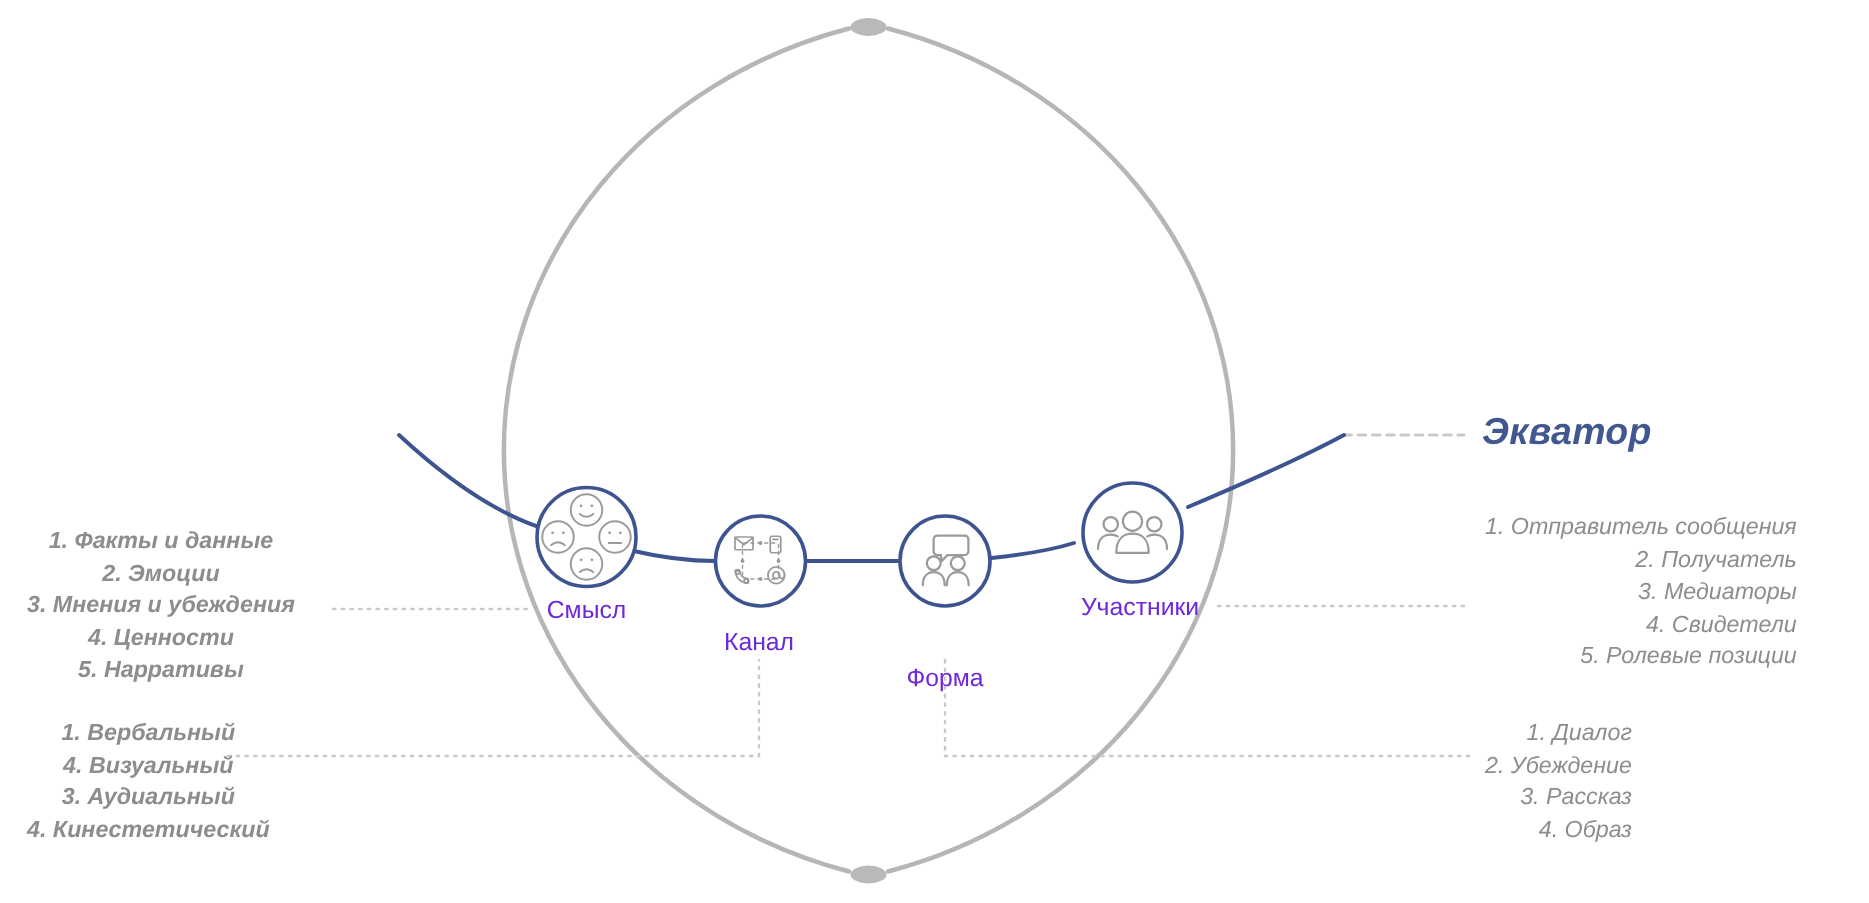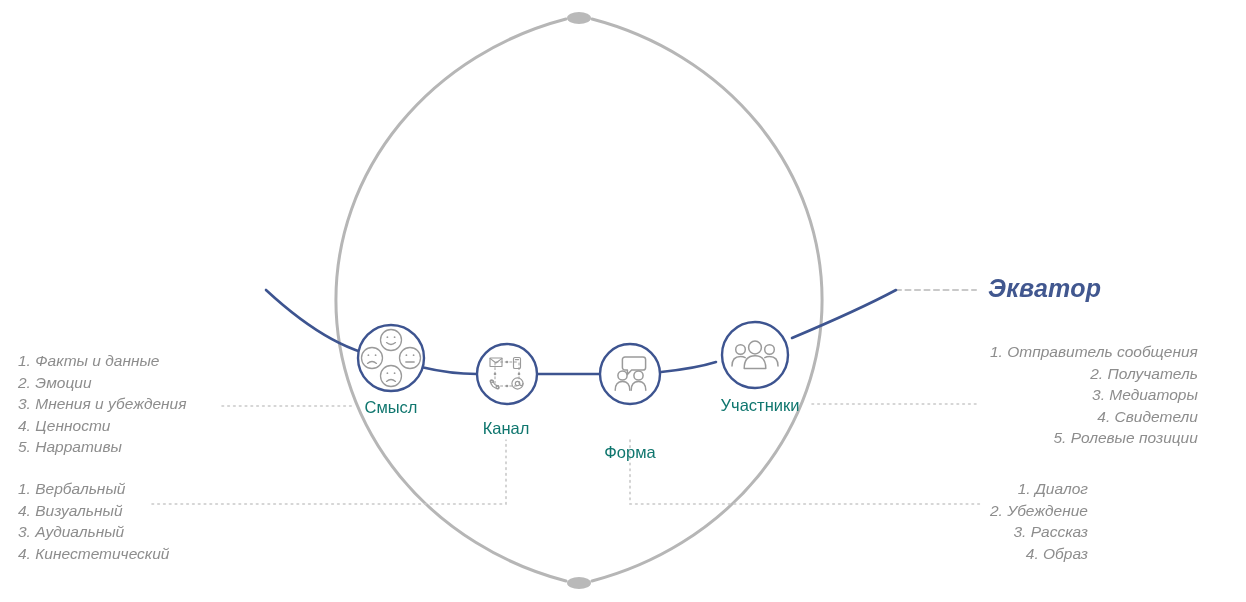--- a/index.html
+++ b/index.html
@@ -23,33 +23,33 @@
   .list-block {
     position: absolute;
     font-family: "Liberation Sans", sans-serif;
     font-style: italic;
     font-size: 15.5px;
     line-height: 21.5px;
     color: #8d8d8d;
     white-space: nowrap;
   }
   .list-block div { white-space: nowrap; }
-  .list-left  { left: 18px; text-align: left; }
+  .list-left  { left: 18px; text-align: center; font-weight: bold; }
   .list-right { left: 990px; text-align: right; }
 
   #list-meaning      { top: 350px; }
   #list-channel      { top: 478px; }
   #list-participants { top: 341px; }
   #list-form         { top: 478px; }
 
   .node-label {
     position: absolute;
     font-family: "Liberation Sans", sans-serif;
     font-size: 16.5px;
-    color: #0f766e;
+    color: #6d28d9;
     white-space: nowrap;
     text-align: center;
     transform: translateX(-50%);
   }
   #label-meaning      { left: 391px; top: 398px; }
   #label-channel      { left: 506px; top: 419px; }
   #label-form         { left: 630px; top: 443px; }
   #label-participants { left: 760px; top: 396px; }
 
   #equator-label {

